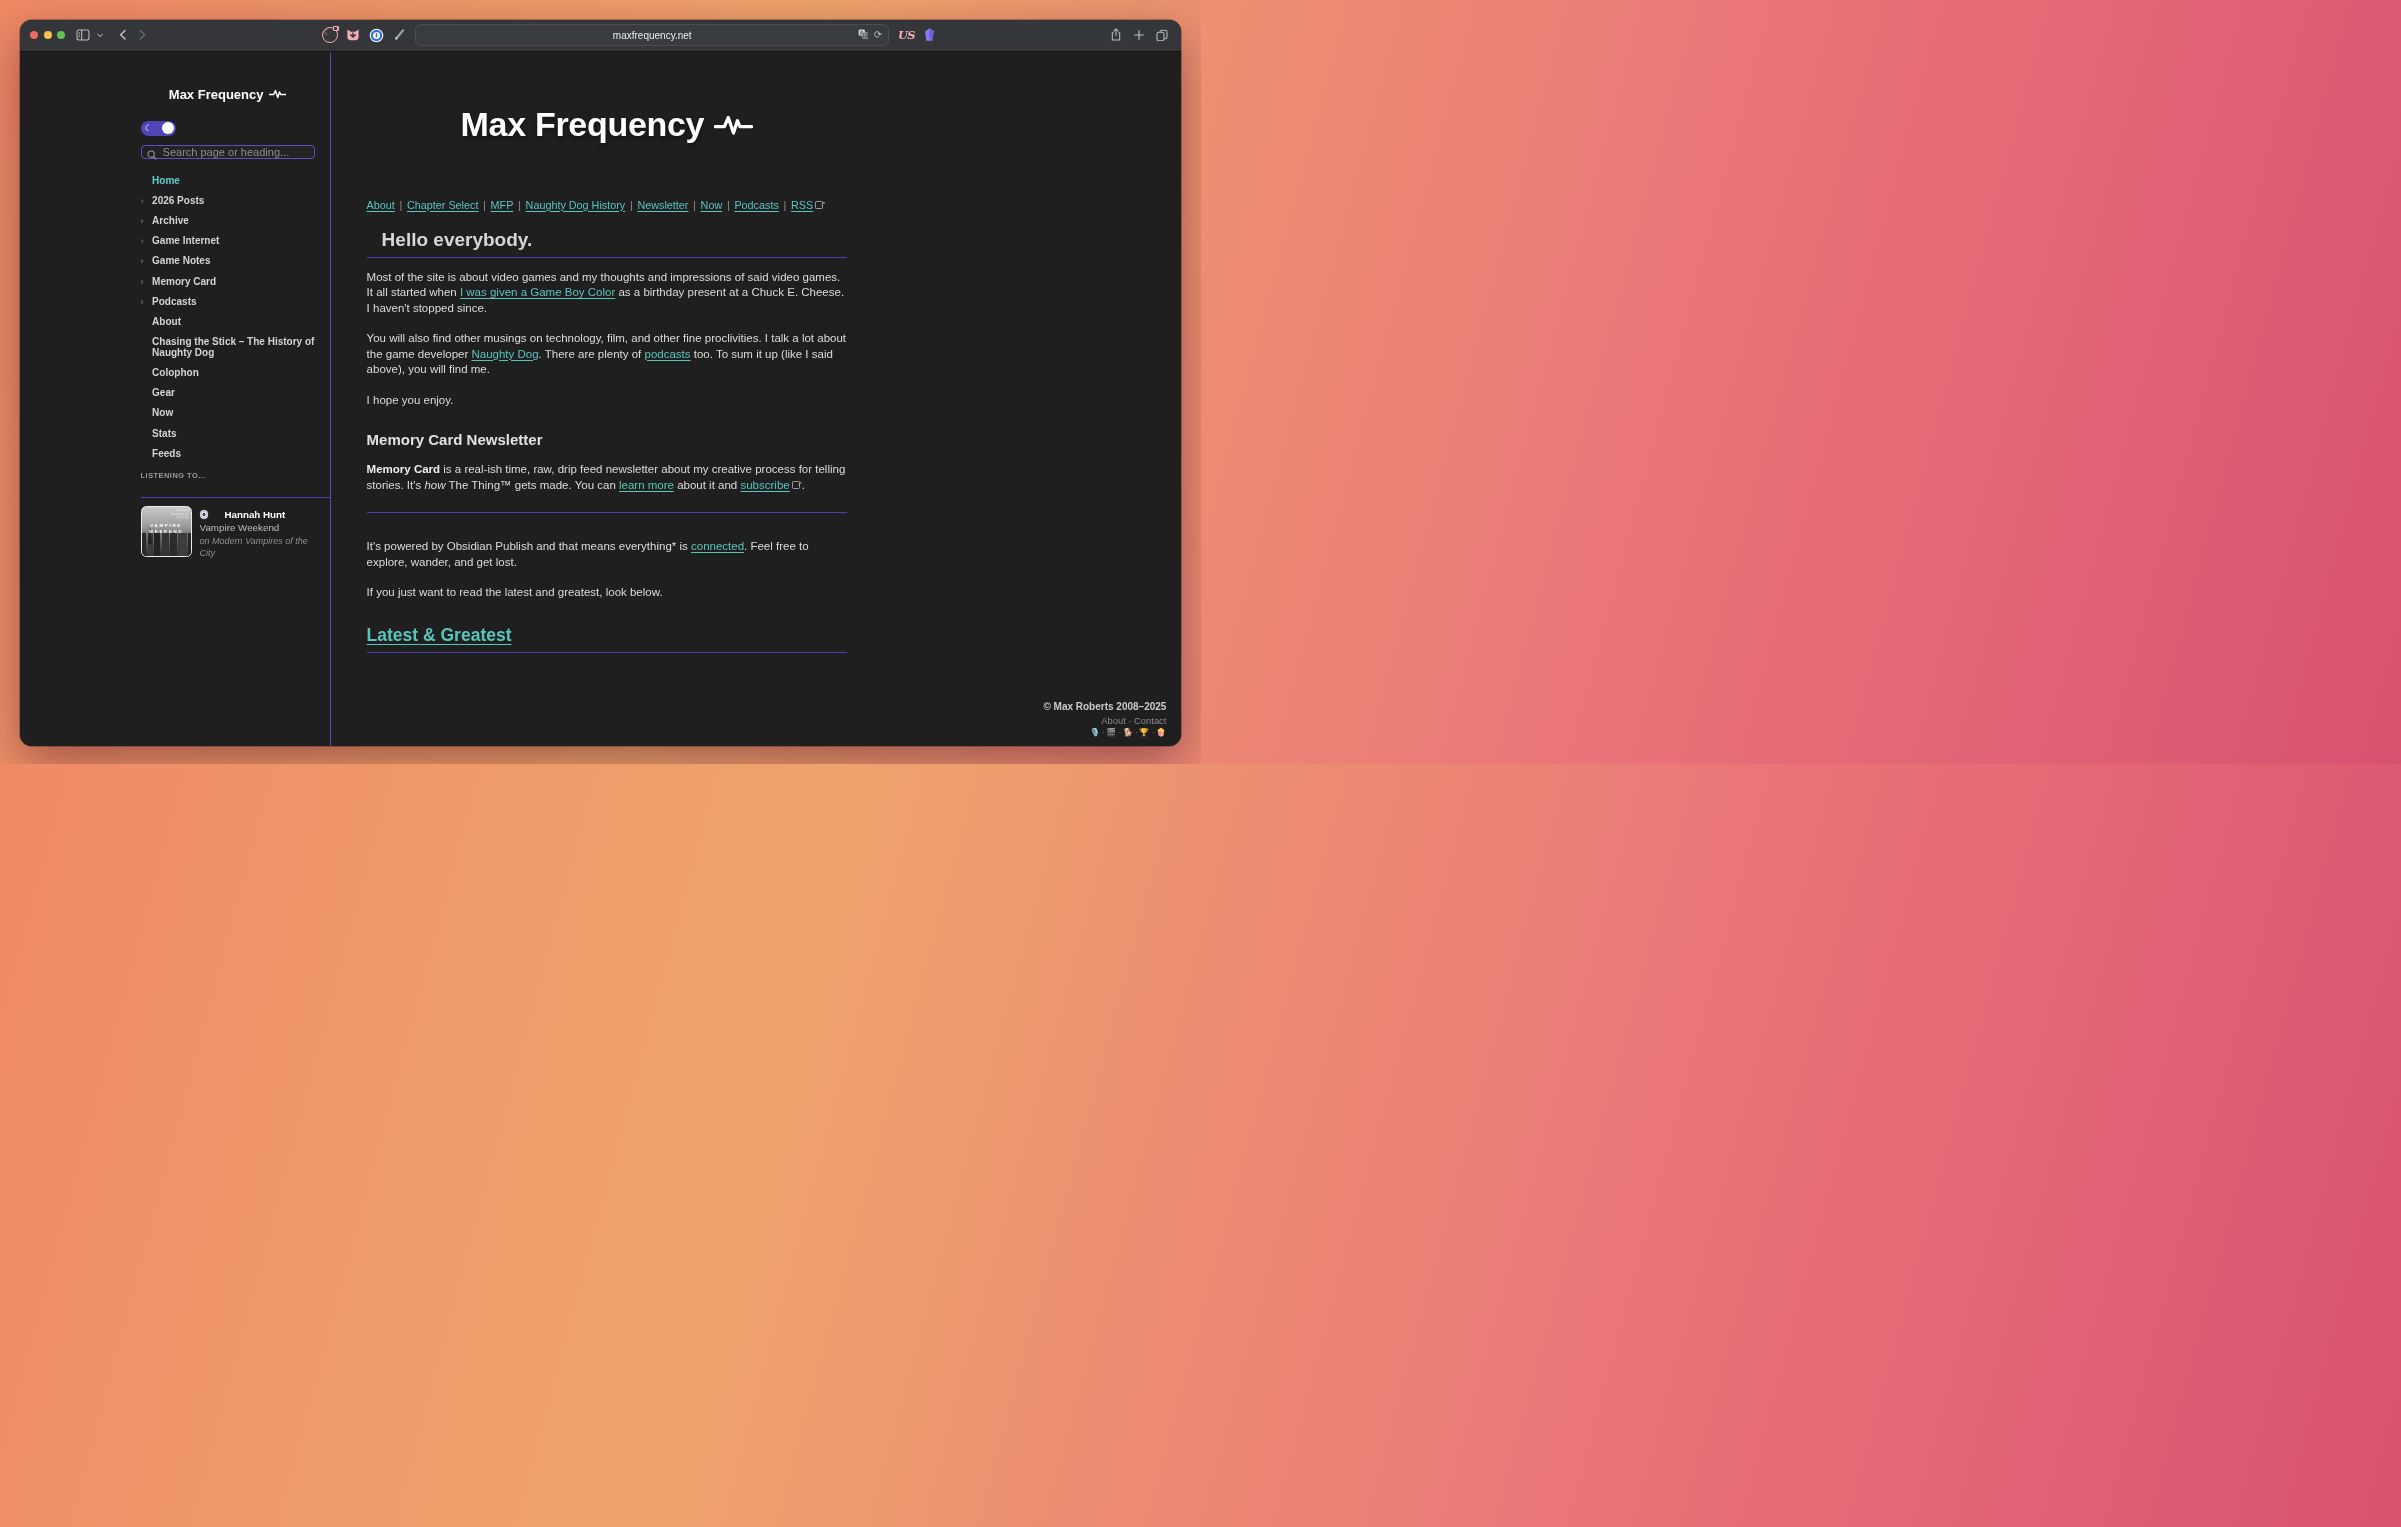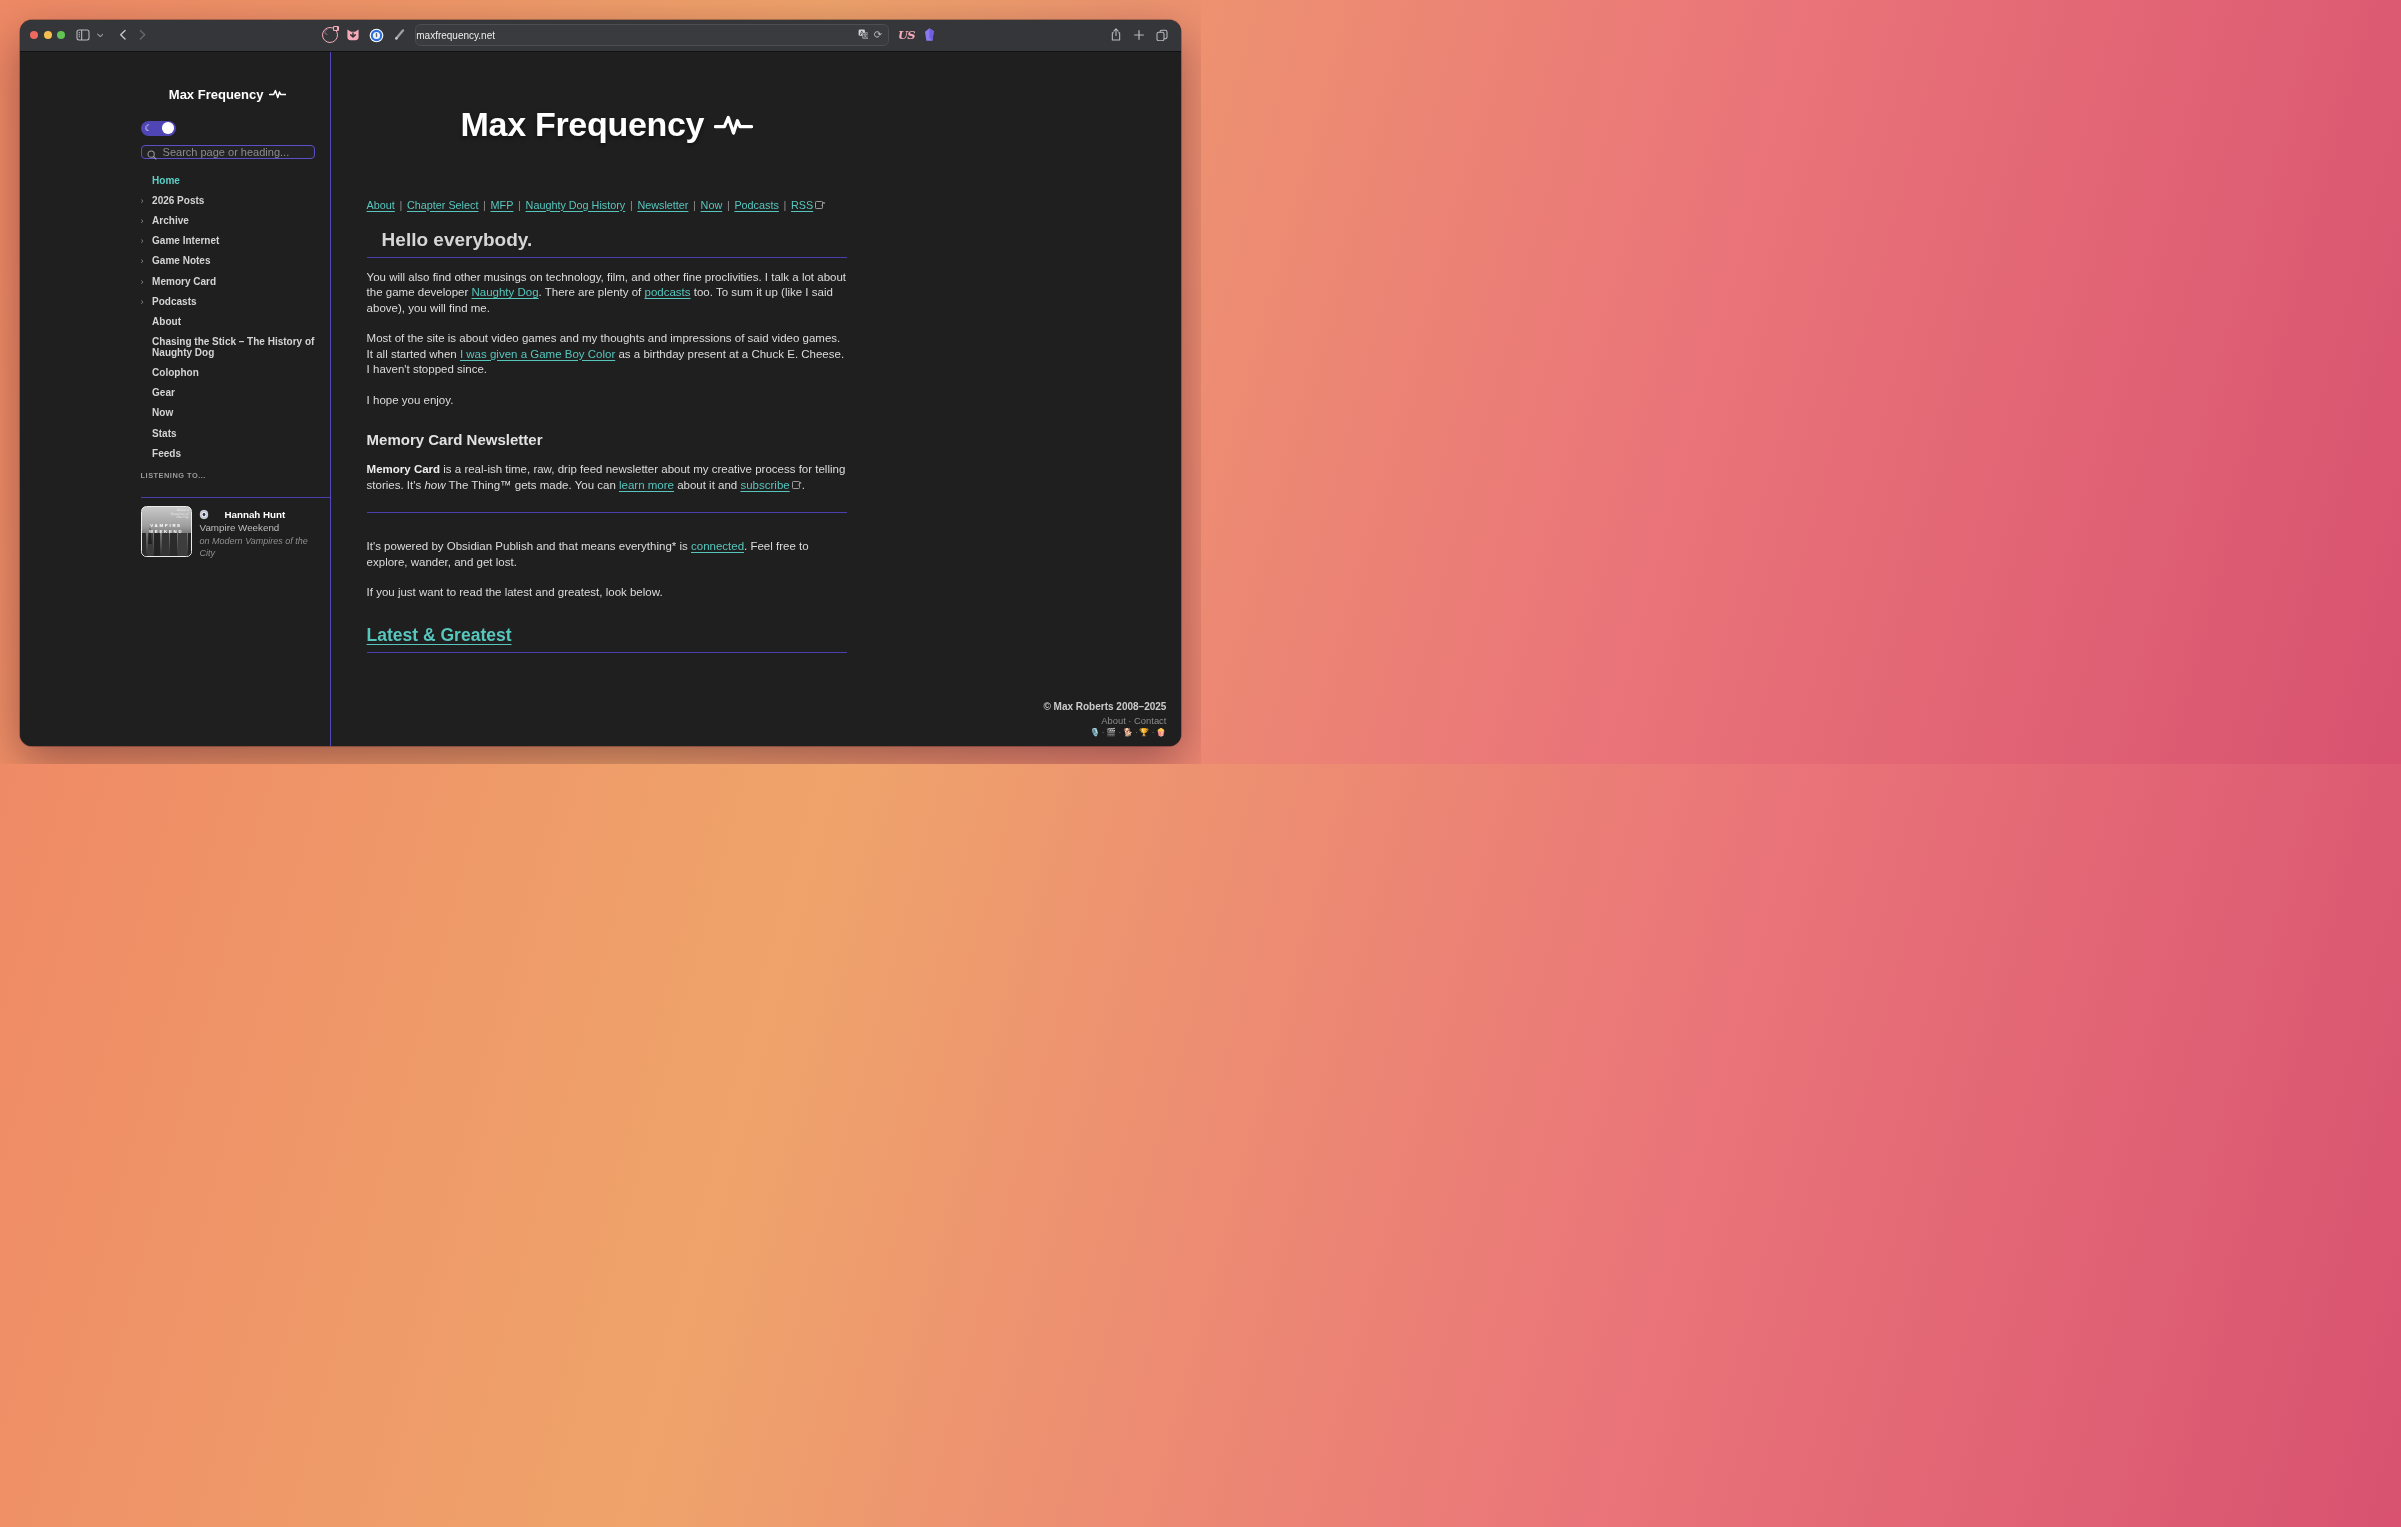--- a/index.html
+++ b/index.html
@@ -19,21 +19,21 @@
     display:flex;align-items:center;padding:0 10.8px;}
   .lights{display:flex;gap:5.4px;margin-right:10.8px;}
   .tl{width:8px;height:8px;border-radius:50%;}
   .tl.r{background:#ec6a5e}.tl.y{background:#f4bf4f}.tl.g{background:#61c355}
   .tbico{display:inline-flex;align-items:center;justify-content:center;color:#b9babd;}
   .tleft{display:flex;align-items:center;gap:6.7px;}
   .navarrows{display:flex;align-items:center;gap:12px;margin-left:9.4px;}
   .tmid{display:flex;align-items:center;gap:8.8px;margin-left:auto;}
   .tright{display:flex;align-items:center;gap:12px;margin-left:auto;padding-right:2.7px;}
   .urlbar{width:472px;height:20px;background:#3a3b3e;border:0.7px solid #4d4e51;border-radius:5.4px;
-    display:flex;align-items:center;position:relative;color:#ececec;font-size:10px;}
+    display:flex;align-items:center;justify-content:center;position:relative;color:#ececec;font-size:10px;}
   .urltools{position:absolute;right:6px;top:0;bottom:0;display:flex;align-items:center;gap:5.4px;color:#b9babd;}
   .reload{font-size:10px;line-height:1;}
   .ext-circle{width:14px;height:14px;border:1.3px solid #f6a9b8;border-radius:50%;position:relative;display:inline-block;}
   .ext-circle .moonin{position:absolute;left:1.3px;top:1.3px;color:#ce8d96;font-size:8px;line-height:8.8px;}
   .ext-circle .badge{position:absolute;right:-2px;top:-2px;width:5.4px;height:5.4px;background:#f6a9b8;border-radius:1.3px;}
   .ext-circle .badge::after{content:"";position:absolute;left:1.3px;top:1.3px;width:2.7px;height:2.7px;background:#343639;border-radius:0.7px;}
   .uslogo{color:#f6a9b8;font-style:italic;font-weight:700;font-size:11.5px;letter-spacing:-0.7px;font-family:"DejaVu Serif",serif;}
   
   .page{flex:1;display:flex;background:#1f1f1f;position:relative;overflow:hidden;}
   .sidebar{flex:0 0 310px;width:310px;border-right:1px solid #5348bb;display:flex;justify-content:flex-end;overflow:hidden;}
@@ -283,22 +283,22 @@
                 <polyline points="2,22 16,22 22,8 30,32 36,13 40,22 58,22"></polyline>
               </svg>
           </span>
         </h1>
 
         <div class="topnav" id="topnav"><span class="nav-link">About</span><span class="sep">|</span><span class="nav-link">Chapter Select</span><span class="sep">|</span><span class="nav-link">MFP</span><span class="sep">|</span><span class="nav-link">Naughty Dog History</span><span class="sep">|</span><span class="nav-link">Newsletter</span><span class="sep">|</span><span class="nav-link">Now</span><span class="sep">|</span><span class="nav-link">Podcasts</span><span class="sep">|</span><span class="nav-link">RSS</span><span class="ext-ic"></span></div>
 
         <h2 class="hello">Hello everybody.</h2>
         <hr class="hr">
 
+        <p class="body"><span>Most of the site is about video games and my thoughts and impressions of said video games. It all started when </span><span class="seg-link">I was given a Game Boy Color</span><span> as a birthday present at a Chuck E. Cheese. I haven't stopped since.</span></p>
         <p class="body"><span>You will also find other musings on technology, film, and other fine proclivities. I talk a lot about the game developer </span><span class="seg-link">Naughty Dog</span><span>. There are plenty of </span><span class="seg-link">podcasts</span><span> too. To sum it up (like I said above), you will find me.</span></p>
-        <p class="body"><span>Most of the site is about video games and my thoughts and impressions of said video games. It all started when </span><span class="seg-link">I was given a Game Boy Color</span><span> as a birthday present at a Chuck E. Cheese. I haven't stopped since.</span></p>
         <p class="body"><span>I hope you enjoy.</span></p>
 
         <h3 class="newsletter">Memory Card Newsletter</h3>
         <p class="body"><span class="seg-bold">Memory Card</span><span> is a real-ish time, raw, drip feed newsletter about my creative process for telling stories. It's </span><span class="seg-italic">how</span><span> The Thing™ gets made. You can </span><span class="seg-link">learn more</span><span> about it and </span><span class="seg-link">subscribe</span><span class="ext-ic"></span><span>.</span></p>
 
         <hr class="hr mid">
 
         <p class="body"><span>It's powered by Obsidian Publish and that means everything* is </span><span class="seg-link">connected</span><span>. Feel free to explore, wander, and get lost.</span></p>
         <p class="body"><span>If you just want to read the latest and greatest, look below.</span></p>
 

